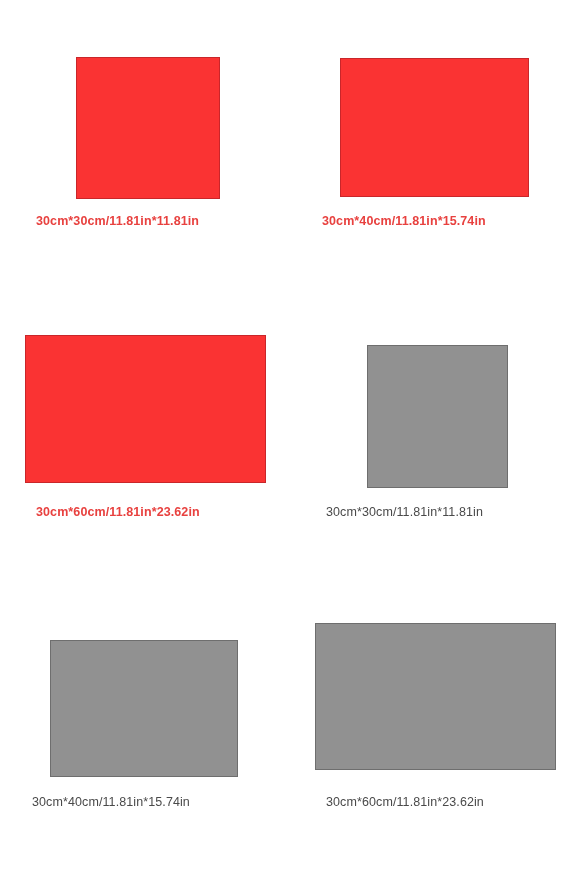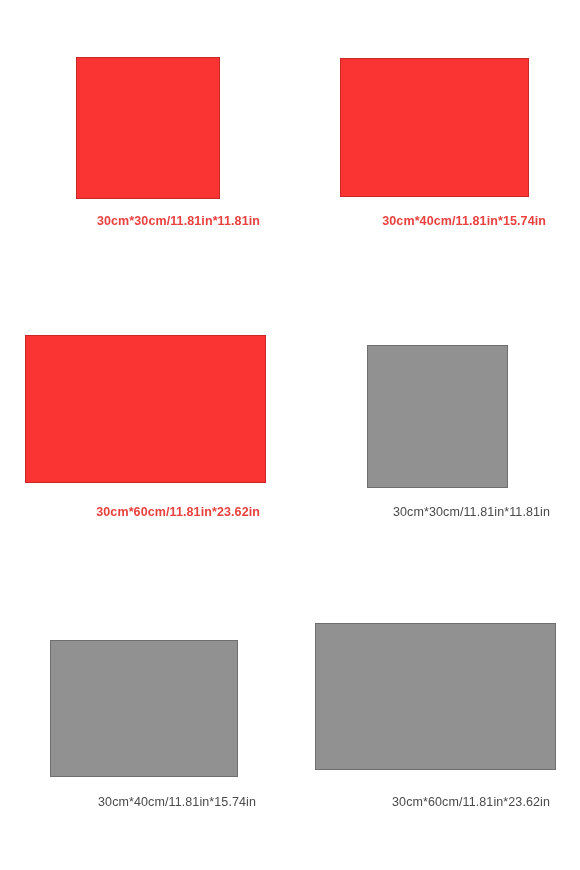--- a/index.html
+++ b/index.html
@@ -39,21 +39,21 @@
     border: 1px solid #c9262a;
   }
 
   .swatch.gray {
     background: #919191;
     border: 1px solid #6e6e6e;
   }
 
   .swatch-label {
     position: absolute;
-    text-align: right;
+    text-align: left;
     font-size: 12.5px;
     line-height: 16px;
     letter-spacing: 0.1px;
     white-space: nowrap;
     font-family: "Liberation Sans", sans-serif;
   }
 
   .swatch-label.red-text {
     color: #e8413f;
     font-weight: bold;

